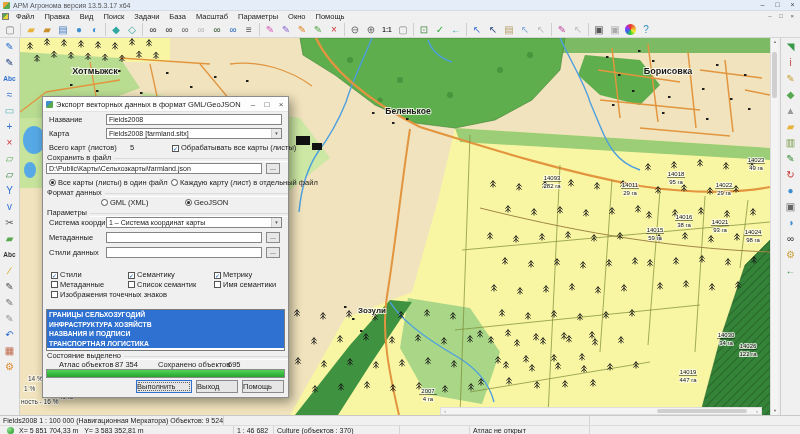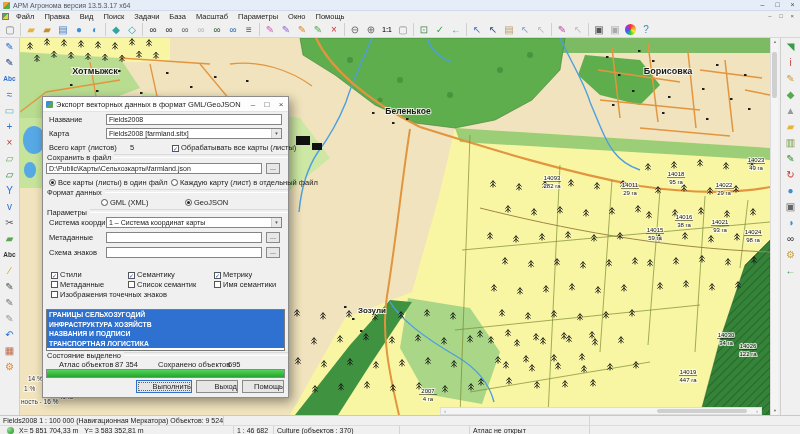--- a/index.html
+++ b/index.html
@@ -54,34 +54,34 @@
   .dlg-icon{width:7px;height:7px;margin-right:3px;background:linear-gradient(135deg,#3f8fd0 50%,#58a84f 50%);border-radius:1px}
   .dlg-controls{margin-left:auto;display:flex}
   .dlg-controls span{width:14px;text-align:center;font-size:8px;line-height:13px;color:#444}
   .dlbl{position:absolute;white-space:nowrap;line-height:11px}
   .tin{position:absolute;height:11px;background:#fff;border:1px solid #848484;box-sizing:border-box;
        line-height:9px;padding:0 2px;overflow:hidden;white-space:nowrap;font-size:7px}
   .combo .arr{position:absolute;right:0;top:0;bottom:0;width:9px;background:#e9e9e9;border-left:1px solid #cfcfcf;
               text-align:center;font-size:4.5px;line-height:9px;color:#555}
   .btn3{position:absolute;width:14px;height:11px;background:#e7e7e7;border:1px solid #8a8a8a;box-sizing:border-box;
         text-align:center;line-height:8px;font-size:7px}
-  .cap{position:absolute;left:4px;right:0;display:flex;align-items:flex-start;white-space:nowrap;line-height:8px}
+  .cap{position:absolute;left:4px;right:0;display:flex;align-items:flex-end;white-space:nowrap;line-height:8px}
   .cap::after{content:"";flex:1;height:2px;margin-left:3px;border-top:1px solid #d9d9d9;border-bottom:1px solid #fff}
   .cb{display:inline-block;width:7px;height:7px;border:1px solid #555;background:#fff;box-sizing:border-box;
       vertical-align:-1px;margin-right:2px;text-align:center;line-height:6px;font-size:6px;color:#1155cc}
   .rb{display:inline-block;width:7px;height:7px;border:1px solid #555;border-radius:50%;background:#fff;
       box-sizing:border-box;vertical-align:-1px;margin-right:2px}
   .rb.sel::after{content:"";display:block;width:3px;height:3px;border-radius:50%;background:#222;margin:1px auto}
   .chk-item,.rad-item{position:absolute;white-space:nowrap;line-height:9px}
   .listbox{position:absolute;left:3px;right:3px;top:212px;height:40px;background:#fff;border:1px solid #7a7a7a;overflow:hidden}
   .li{height:9.5px;line-height:9.5px;padding-left:2px;background:#2f71d0;color:#fff;font-size:6.8px;font-weight:bold;white-space:nowrap}
   .progress{position:absolute;left:3px;right:3px;top:272px;height:9px;border:1px solid #8a8a8a;background:#fff;box-sizing:border-box}
   .progress .fill{height:100%;background:linear-gradient(#53d459,#27a42d)}
   .dbtn{position:absolute;top:283px;height:13px;background:#e6e6e6;border:1px solid #8a8a8a;box-sizing:border-box;
-        text-align:right;line-height:11px;font-size:7.5px}
+        text-align:left;line-height:11px;font-size:7.5px}
   #btn-run{right:96px;width:56px;border-color:#2f6fd0;outline:1px dotted #666;outline-offset:-3px}
   #btn-exit{right:50px;width:42px}
   #btn-help{right:4px;width:42px}
 </style>
 </head>
 <body>
 
 <div class="titlebar">
   <span class="app-icon"></span>
   <span>АРМ Агронома версия 13.5.3.17 x64</span>
@@ -568,21 +568,21 @@
       <span>Параметры</span>
     </span>
   <span class="dlbl" style="left:6px;top:120px">Система координат</span>
   <span class="tin combo" style="left:63px;top:120px;width:176px">
     <span>1 – Система координат карты</span>
     <span class="arr">▼</span>
   </span>
   <span class="dlbl" style="left:6px;top:135px">Метаданные</span>
   <span class="tin" style="left:63px;top:135px;width:156px"></span>
   <span class="btn3" style="left:223px;top:135px">...</span>
-  <span class="dlbl" style="left:6px;top:150px">Схема знаков</span>
+  <span class="dlbl" style="left:6px;top:150px">Стили данных</span>
   <span class="tin" style="left:63px;top:150px;width:156px"></span>
   <span class="btn3" style="left:223px;top:150px">...</span>
 
   <span id="dlg-checks"><span class="chk-item" style="left: 8px; top: 173px;"><span class="cb">✓</span><span>Стили</span></span><span class="chk-item" style="left: 85px; top: 173px;"><span class="cb">✓</span><span>Семантику</span></span><span class="chk-item" style="left: 171px; top: 173px;"><span class="cb">✓</span><span>Метрику</span></span><span class="chk-item" style="left: 8px; top: 183px;"><span class="cb"></span><span>Метаданные</span></span><span class="chk-item" style="left: 85px; top: 183px;"><span class="cb"></span><span>Список семантик</span></span><span class="chk-item" style="left: 171px; top: 183px;"><span class="cb"></span><span>Имя семантики</span></span><span class="chk-item" style="left: 8px; top: 193px;"><span class="cb"></span><span>Изображения точечных знаков</span></span></span>
 
   <div class="listbox" id="type-list">
       <div class="li">ГРАНИЦЫ СЕЛЬХОЗУГОДИЙ</div>
       <div class="li">ИНФРАСТРУКТУРА ХОЗЯЙСТВ</div>
       <div class="li">НАЗВАНИЯ И ПОДПИСИ</div>
       <div class="li">ТРАНСПОРТНАЯ ЛОГИСТИКА</div>

